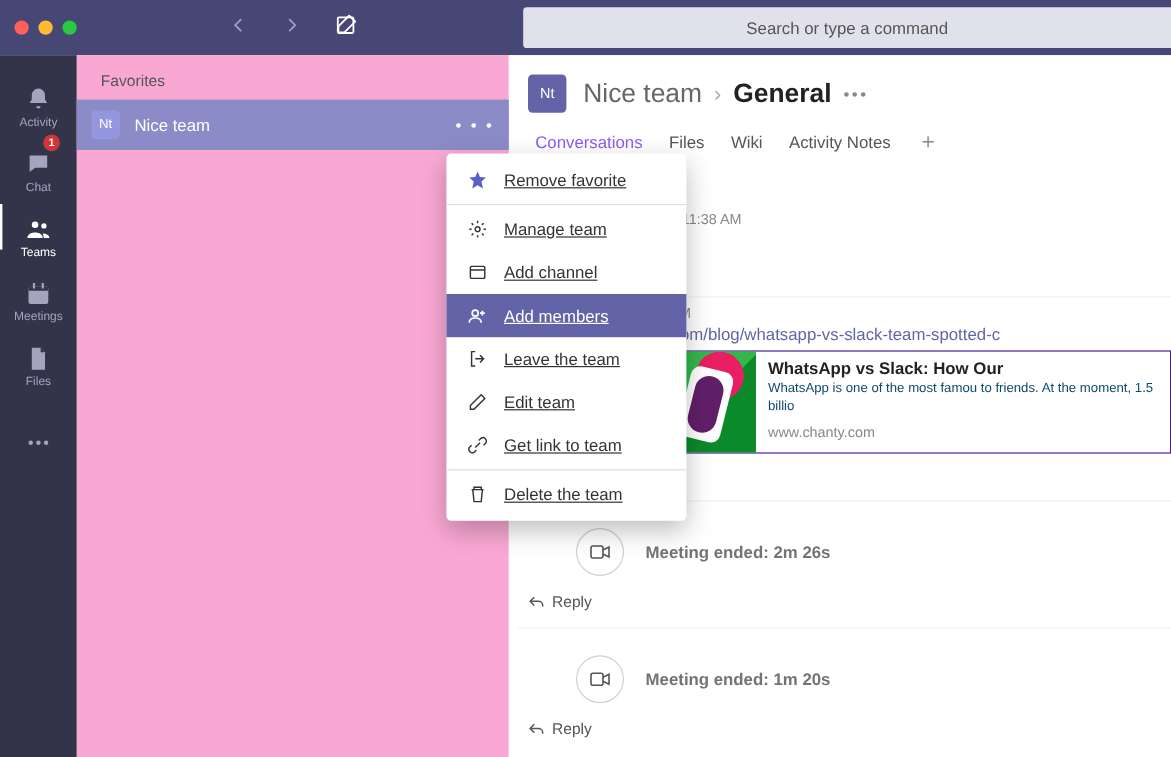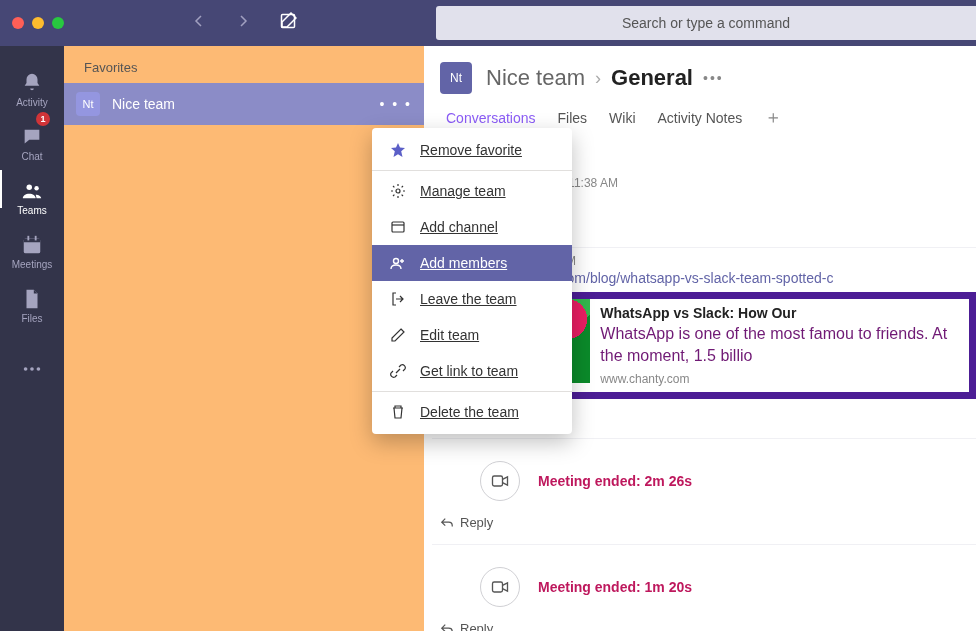--- a/index.html
+++ b/index.html
@@ -18,21 +18,21 @@
   .app { display:flex; height: calc(631px - 46px); }
 
   .rail { width: 64px; background: #33344a; display:flex; flex-direction:column; align-items:center; padding-top:8px;}
   .rail-item { width:64px; height:54px; display:flex; flex-direction:column; align-items:center; justify-content:flex-end; color:#a5a4bf; font-size:10px; gap:3px; position:relative;}
   .rail-item.selected { color:#fff; }
   .rail-item.selected::before { content:""; position:absolute; left:0; top:8px; bottom:8px; width:2px; background:#fff;}
   .rail svg { width:22px; height:22px; }
   .rail .badge { position:absolute; top:4px; right:14px; background:#d13438; color:#fff; font-size:9px; border-radius:8px; min-width:14px; height:14px; line-height:14px; text-align:center; font-weight:700;}
   .rail-more { margin-top:2px; color:#a5a4bf;}
 
-  .teams-list { width: 360px; border-right: 0; background:#fdba74;}
+  .teams-list { width: 360px; border-right: 0; background:#f9a8d4;}
   .list-header { padding: 14px 20px 8px; font-size:13px; color:#555;}
   .team-row { height: 42px; background:#8b8cc7; display:flex; align-items:center; padding:0 12px; color:#fff; font-size:14px; gap:12px; position:relative;}
   .team-avatar { width:24px; height:24px; border-radius:4px; background:#9496e0; display:flex; align-items:center; justify-content:center; font-size:11px; font-weight:500; color:#fff;}
   .team-row .more { margin-left:auto; color:#fff; letter-spacing:2px; font-size:14px; line-height:14px;}
 
   .context-menu { position:absolute; left:372px; top:128px; width:200px; background:#fff; border-radius:4px; box-shadow: 0 8px 22px rgba(0,0,0,.25); padding:4px 0; font-size:14px; color:#333; z-index:50;}
   .menu-item { display:flex; align-items:center; gap:14px; padding: 10px 18px; cursor:default;text-decoration:underline;}
   .menu-item.hover { background:#6264a7; color:#fff;}
   .menu-item svg { width:16px; height:16px; flex-shrink:0;}
   .menu-sep { height:1px; background:#e1dfdd; margin:2px 0;}
@@ -53,42 +53,42 @@
   .msg-row { display:flex; padding: 6px 0 0 0;}
   .avatar { width:32px; height:32px; border-radius:50%; flex-shrink:0; margin-right:10px; position:relative;}
   .avatar.m-pink { background: radial-gradient(circle at 30% 30%, #f06292, #c2185b); color:#fff; display:flex;align-items:center;justify-content:center; font-weight:500;}
   .presence { position:absolute; right:-2px; bottom:-2px; width:12px; height:12px; border-radius:50%; background:#d0d0d4; border:2px solid #fff;}
   .name { font-weight:600; color:#222; font-size:13px;}
   .time { color:#888; font-size:12px; margin-left:8px;}
   .body { margin-top:2px; color:#222;}
   .reply { display:flex; align-items:center; gap:6px; padding: 10px 0 8px 6px; color:#555; font-size:13px;}
   .reply svg{ width:14px;height:14px;}
   .link { color:#6264a7; text-decoration:none;}
-  .link-card { display:flex; gap:10px; margin-top:6px; border:7px solid #4c1d95; background:#fff;}
+  .link-card { display:flex; gap:10px; margin-top:6px; border:1px solid #4c1d95; background:#fff;}
   .link-thumb { width:200px; height:84px; background:#199e33; position:relative; overflow:hidden;}
   .link-thumb::before{content:""; position:absolute; inset:0; background:
     radial-gradient(circle at 20% 80%, #ffeb3b 0 18px, transparent 18px),
     radial-gradient(circle at 84% 24%, #e91e63 0 20px, transparent 20px),
     linear-gradient(135deg,#0b8a2a 0 40%, #33b74d 40% 70%, #0b8a2a 70%);
   }
   .phone { position:absolute; width:36px; height:60px; border-radius:8px; background:#fff;}
   .phone.left { left:28px; top:10px; transform:rotate(-10deg);} 
   .phone.right{ right:24px; top:14px; transform:rotate(14deg);} 
   .phone::after{content:""; position:absolute; inset:6px; border-radius:14px;}
   .phone.left::after{ background:#25d366;}
   .phone.right::after{ background:#611f69;}
   .link-meta { padding:6px 8px 6px 0;}
   .link-title { font-weight:700; font-size:14px; color:#222;}
-  .link-desc { font-size:16px; color:#701a75; margin-top:2px; line-height:1.35;}
+  .link-desc { font-size:11px; color:#0c4a6e; margin-top:2px; line-height:1.35;}
   .link-domain { font-size:12px; color:#888; margin-top:6px;}
 
   .meeting-row { display:flex; align-items:center; gap:18px; padding: 18px 0 4px 48px;}
   .meeting-icon { width:40px; height:40px; border-radius:50%; border:1px solid #d0d0d4; display:flex;align-items:center;justify-content:center; color:#555; background:#fff;}
   .meeting-icon svg{width:20px;height:20px;}
-  .meeting-text { font-weight:600; color:#be185d;}
+  .meeting-text { font-weight:600; color:#737373;}
   .feed-inner { padding-left: 8px; }
   .firstline { padding-left: 60px; color:#222; margin-top:-2px;}
 </style>
 </head>
 <body>
 
 <div class="titlebar">
   <div class="traffic">
     <div class="dot red"></div>
     <div class="dot yellow"></div>

